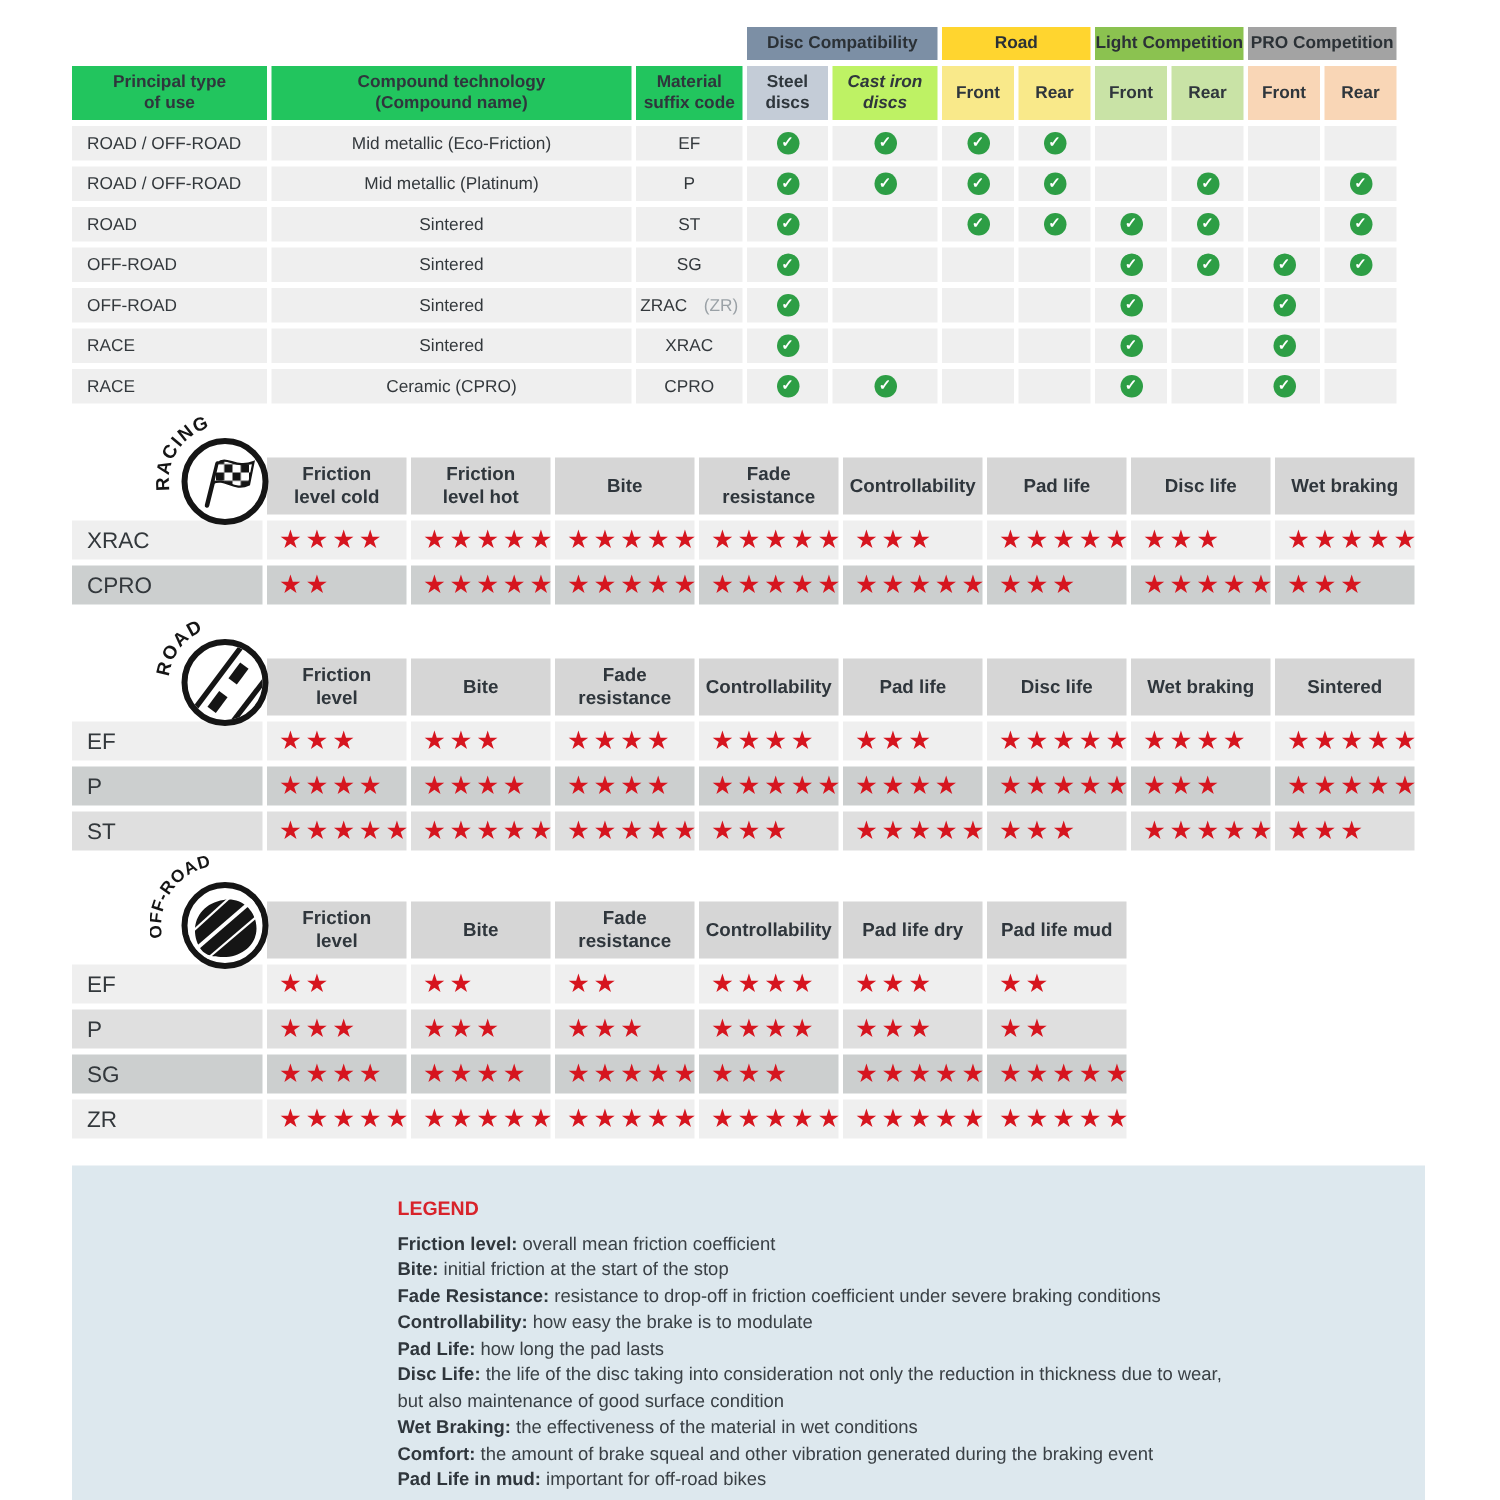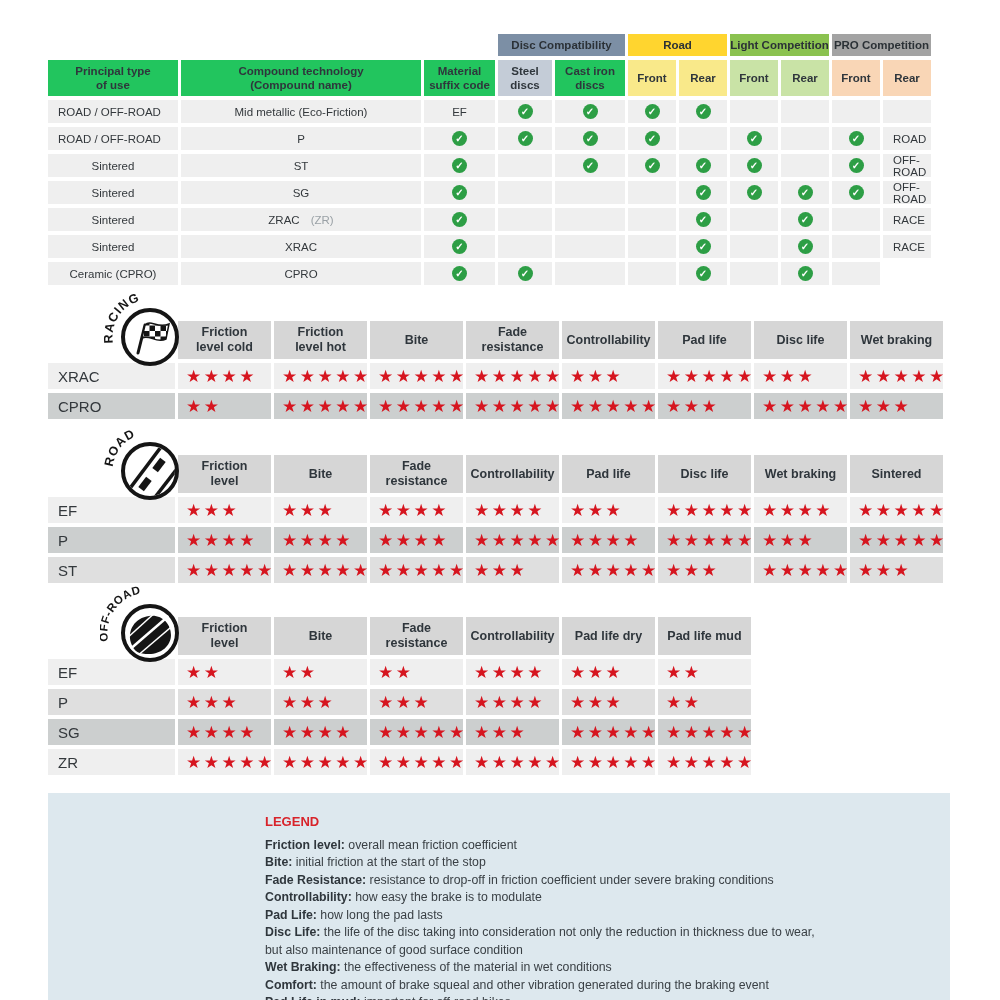--- a/index.html
+++ b/index.html
@@ -1,17 +1,17 @@
 <!DOCTYPE html>
 <html><head>
 <meta charset="utf-8">
 <style>
   html,body{margin:0;padding:0;background:#fff;}
   body{width:1000px;height:1000px;font-family:"Liberation Sans",sans-serif;color:#3a4045;overflow:hidden;}
-  .page{position:relative;width:1000px;height:724px;box-sizing:border-box;padding:34px 50px 0 48px;}
+  .page{position:relative;width:1000px;height:724px;box-sizing:border-box;padding:18px 50px 0 48px;}
 
   
   .compat-grid{
     display:grid;
     grid-template-columns:130px 240px 71px 54px 70px 48px 48px 48px 48px 48px 48px;
     grid-template-rows:22px 36px repeat(7,23px);
     column-gap:3px;row-gap:4px;
   }
   .ghost{background:transparent;grid-column:span 3;}
   .group-h{grid-column:span 2;display:flex;align-items:center;justify-content:center;
@@ -58,21 +58,21 @@
       <div class="group-h" style="background: rgb(139, 194, 80);">Light Competition</div>
       <div class="group-h" style="background: #a3a3a3;">PRO Competition</div>
       <div class="col-h">Principal type
 of use</div>
       <div class="col-h">Compound technology
 (Compound name)</div>
       <div class="col-h">Material
 suffix code</div>
       <div class="sub-h" style="background: rgb(196, 204, 215);">Steel
 discs</div>
-      <div class="sub-h" style="background: #22c55e;">Cast iron
+      <div class="sub-h" style="background: #bef264; font-style: italic;">Cast iron
 discs</div>
       <div class="sub-h" style="background: rgb(249, 233, 138);">Front</div>
       <div class="sub-h" style="background: rgb(249, 233, 138);">Rear</div>
       <div class="sub-h" style="background: rgb(201, 227, 166);">Front</div>
       <div class="sub-h" style="background: rgb(201, 227, 166);">Rear</div>
       <div class="sub-h" style="background: rgb(249, 214, 182);">Front</div>
       <div class="sub-h" style="background: rgb(249, 214, 182);">Rear</div>
       <div class="cell use">ROAD / OFF-ROAD</div>
       <div class="cell center">Mid metallic (Eco-Friction)</div>
       <div class="cell center">
@@ -88,20 +88,21 @@
         <span class="check">✓</span>
       </div>
       <div class="cell center">
         <span class="check">✓</span>
       </div>
       <div class="cell center"></div>
       <div class="cell center"></div>
       <div class="cell center"></div>
       <div class="cell center"></div>
       <div class="cell use">ROAD / OFF-ROAD</div>
+      <div class="cell center">Mid metallic (Platinum)</div>
       <div class="cell center">
         <span>P</span>
       </div>
       <div class="cell center">
         <span class="check">✓</span>
       </div>
       <div class="cell center">
         <span class="check">✓</span>
       </div>
       <div class="cell center">

